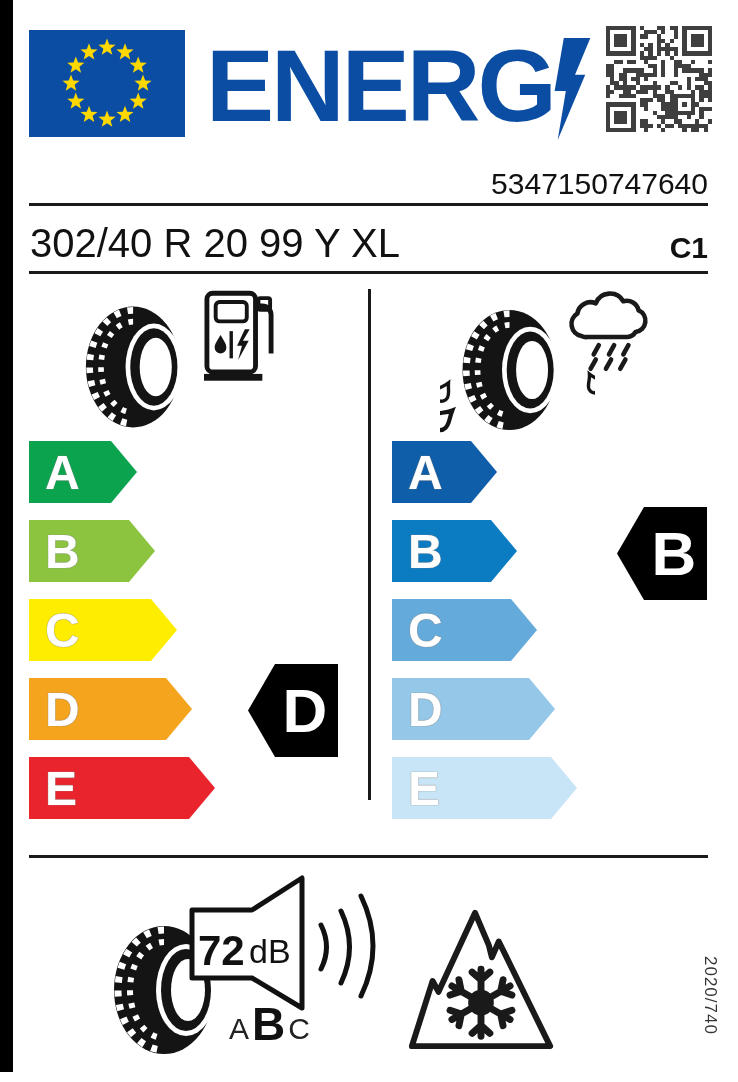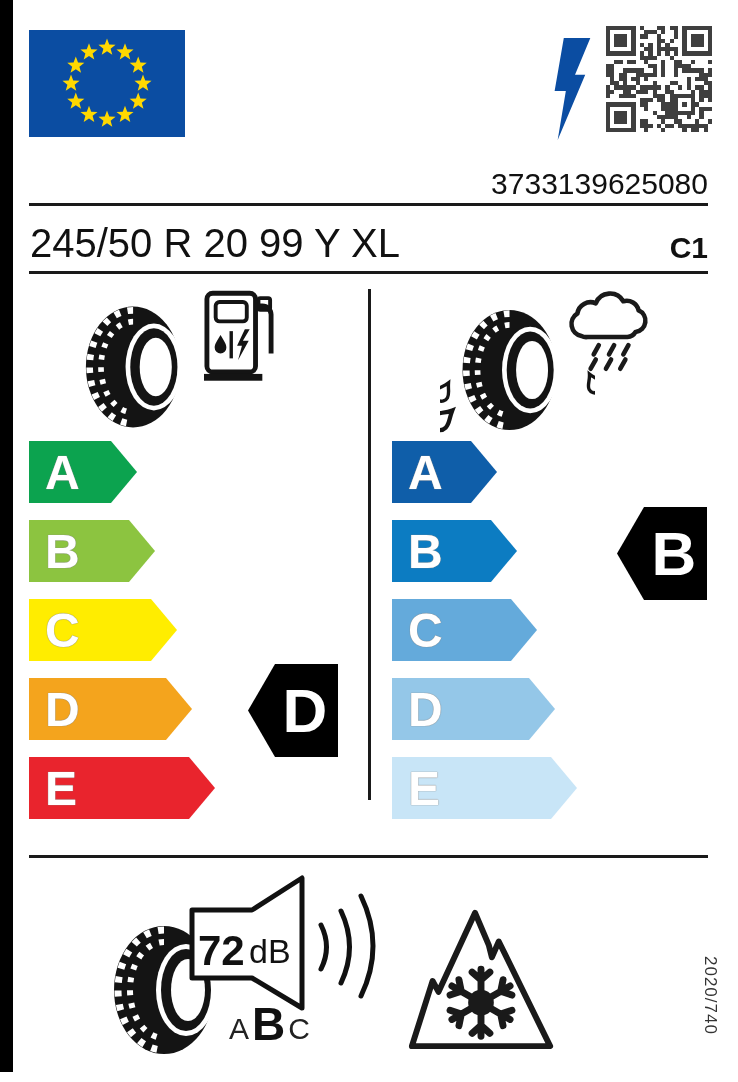--- a/index.html
+++ b/index.html
@@ -65,20 +65,21 @@
       <use href="#star" x="114" y="53.5"></use>
     <use href="#star" x="109.2" y="71.5"></use>
       <use href="#star" x="96" y="84.7"></use>
     <use href="#star" x="78" y="89.5"></use>
       <use href="#star" x="60" y="84.7"></use>
     <use href="#star" x="46.8" y="71.5"></use>
       <use href="#star" x="42" y="53.5"></use>
     <use href="#star" x="46.8" y="35.5"></use>
       <use href="#star" x="60" y="22.3"></use>
   </svg>
+  <div class="logo">ENERG</div>
   <svg class="bolt" width="44" height="102" viewBox="0 0 40 100">
     <polygon points="10,0 36,0 21,36 31,36 4,100 12,52 1,52" fill="#0b4da2"></polygon>
   </svg>
   <svg class="qr" id="qrsvg" viewBox="0 0 25 25" shape-rendering="crispEdges">
     <g id="qrmods" fill="#3f3f3f">
         <rect x="0" y="0" width="7" height="1"></rect>
         <rect x="0" y="6" width="7" height="1"></rect>
         <rect x="0" y="1" width="1" height="5"></rect>
         <rect x="6" y="1" width="1" height="5"></rect>
         <rect x="2" y="2" width="3" height="3"></rect>
@@ -301,23 +302,23 @@
         <rect x="23" y="23" width="1" height="1"></rect>
         <rect x="9" y="24" width="1" height="1"></rect>
         <rect x="13" y="24" width="1" height="1"></rect>
         <rect x="18" y="24" width="1" height="1"></rect>
         <rect x="20" y="24" width="1" height="1"></rect>
         <rect x="21" y="24" width="1" height="1"></rect>
         <rect x="23" y="24" width="1" height="1"></rect>
       </g>
   </svg>
 
-  <div class="barcode">3733139625080</div>
+  <div class="barcode">5347150747640</div>
   <div class="rule rule1"></div>
-  <div class="tsize">245/50 R 20 99 Y XL</div>
+  <div class="tsize">302/40 R 20 99 Y XL</div>
   <div class="tclass">C1</div>
   <div class="rule rule2"></div>
   <div class="vdiv"></div>
 
   <svg class="ico" style="left:84px;top:302px;" width="118" height="130" viewBox="0 0 125 132">
     <ellipse cx="52" cy="66" rx="50" ry="64" fill="#141414"></ellipse>
     <ellipse cx="74" cy="66" rx="30" ry="46" fill="#fff"></ellipse>
     <ellipse cx="74" cy="66" rx="25" ry="41" fill="#141414"></ellipse>
     <ellipse cx="76" cy="66" rx="17" ry="31" fill="#fff"></ellipse>
     <path d="M52,6 A46,60 0 0 0 52,126" fill="none" stroke="#fff" stroke-width="7" stroke-dasharray="6 8"></path>

